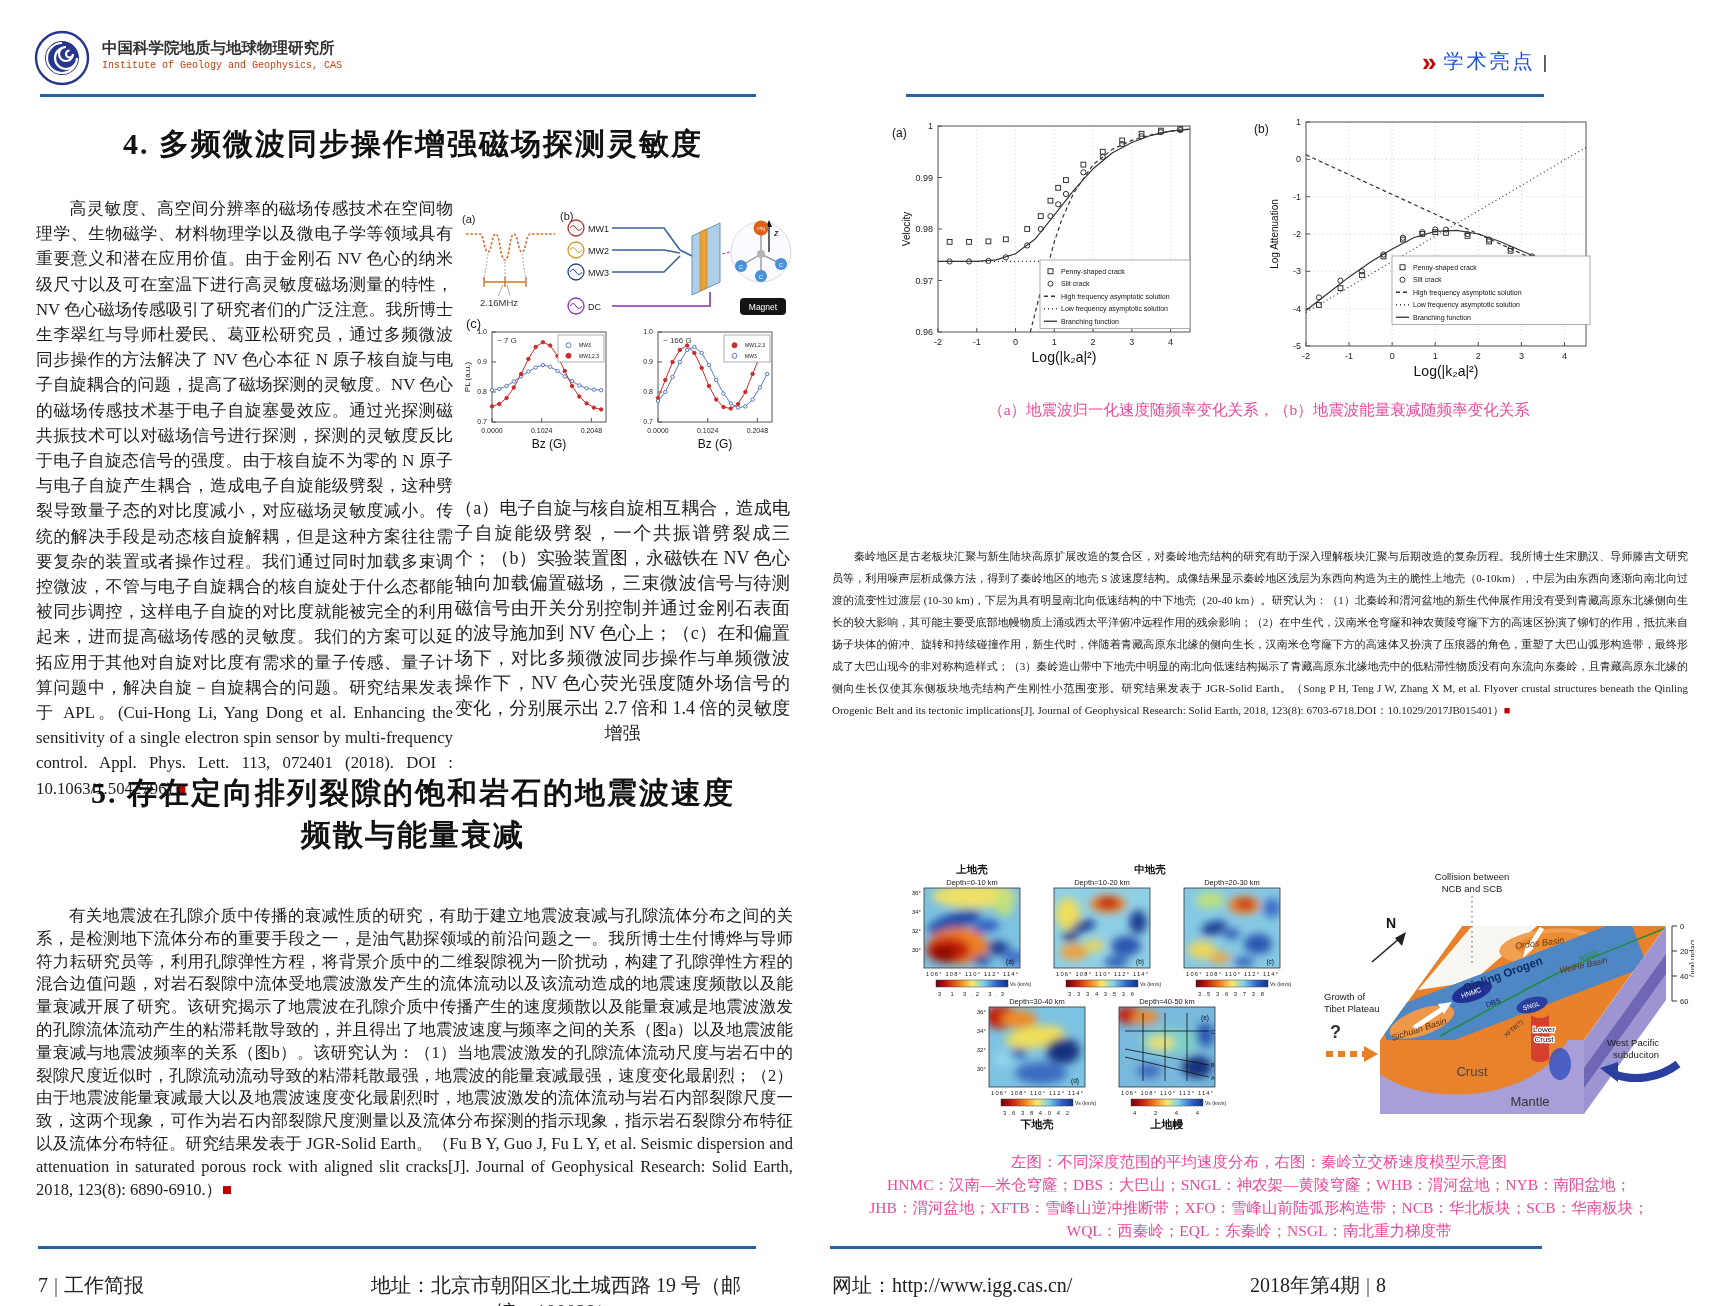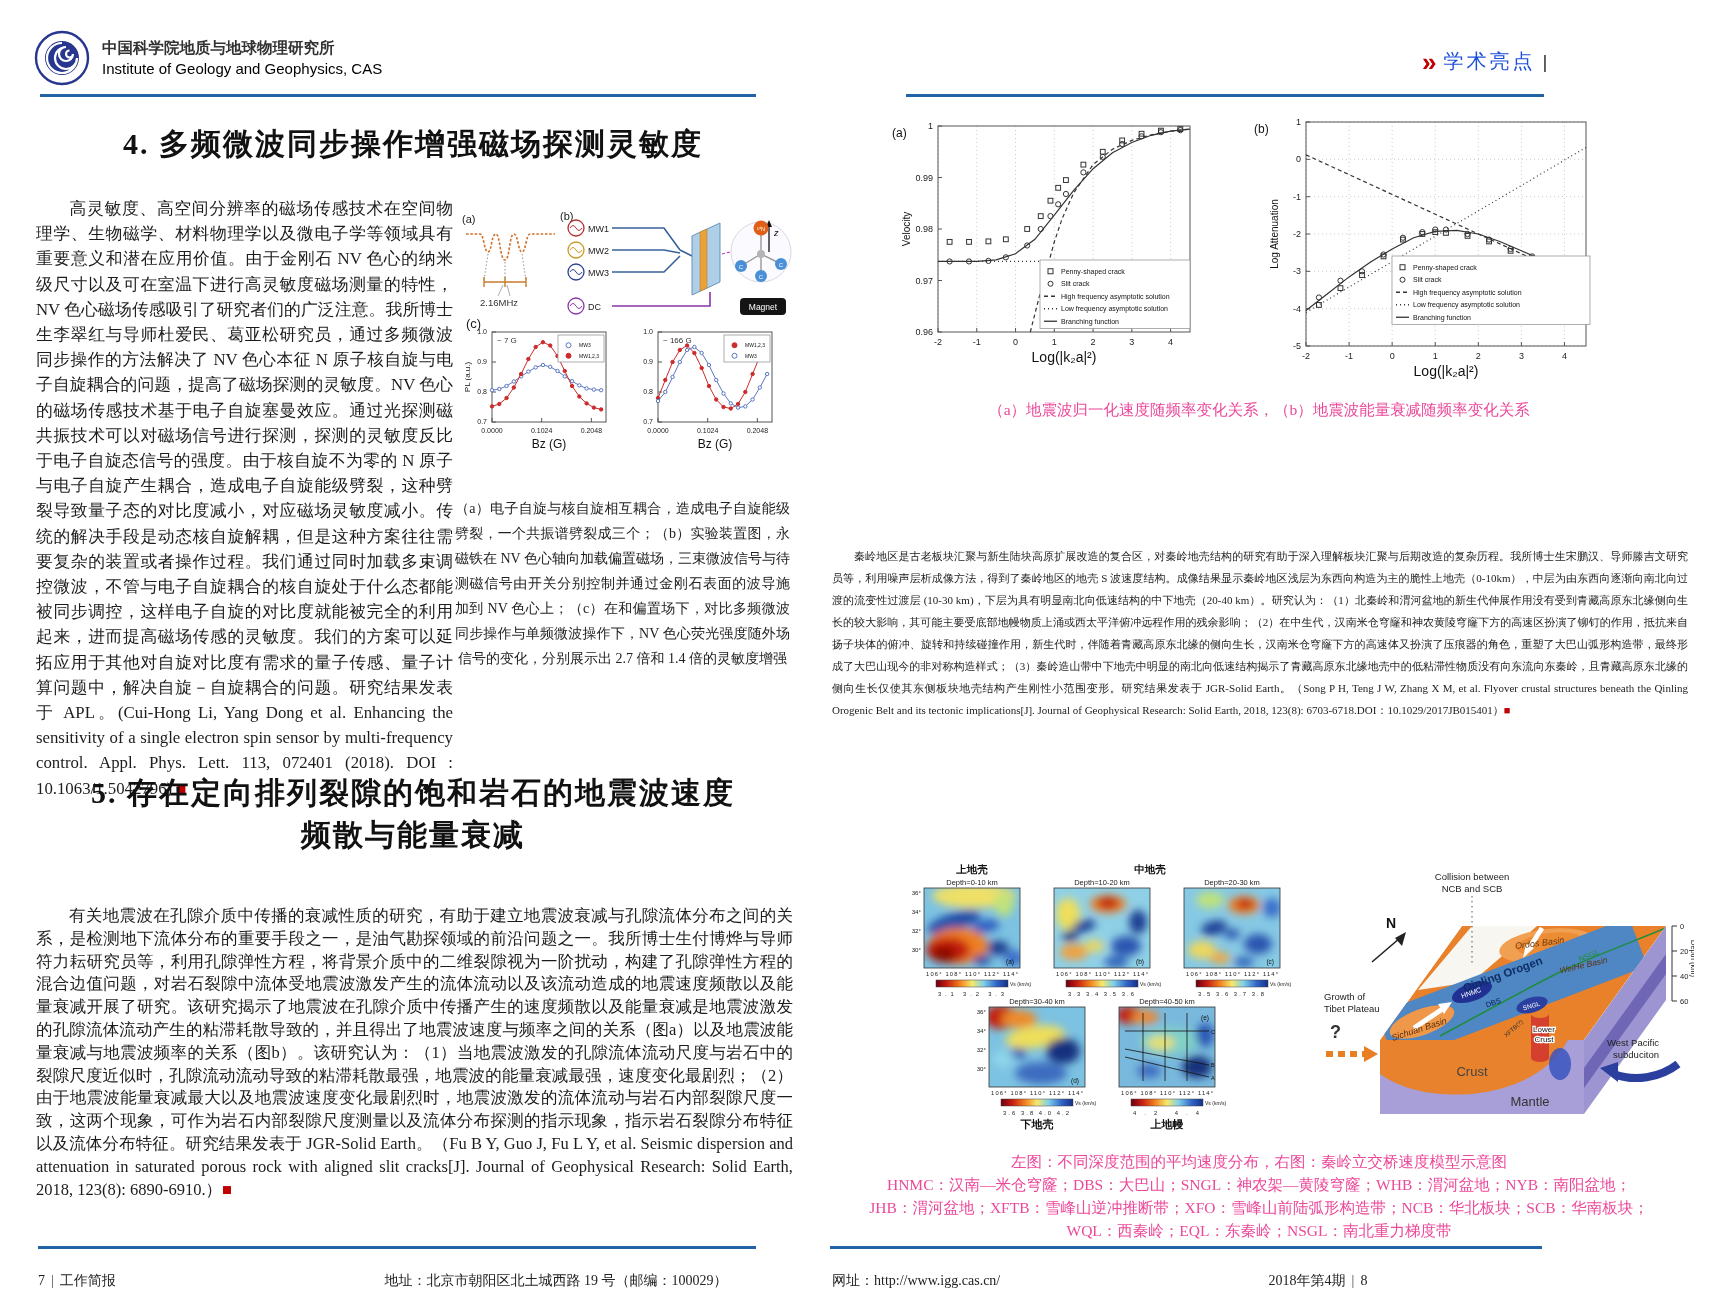--- a/index.html
+++ b/index.html
@@ -5,26 +5,26 @@
   html,body{margin:0;padding:0;background:#9a9a9a;}
   #canvas{position:relative;width:1710px;height:1306px;background:#ffffff;
           font-family:"Liberation Serif",serif;color:#1c1c1c;overflow:hidden;}
   .abs{position:absolute;}
   .rule{background:#2263a5;height:3px;}
   .sec-title{font-weight:bold;text-align:center;font-size:30px;letter-spacing:2px;color:#111;}
   .body-text{font-size:16.8px;text-align:justify;text-indent:2em;line-height:25.2px;}
   .body-text5{font-size:16.5px;text-align:justify;text-indent:2em;line-height:22.8px;}
   .body-text6{font-size:11px;text-align:justify;text-indent:2em;line-height:22px;}
   .red{color:#c00000;}
-  .cap{font-size:14px;line-height:25px;text-align:justify;text-align-last:center;color:#222;}
+  .cap{font-size:18px;line-height:25px;text-align:justify;text-align-last:center;color:#222;}
   .capline{font-size:15.5px;line-height:23px;text-align:center;color:#ec4899;}
-  .ft{font-size:14px;color:#222;}
+  .ft{font-size:20px;color:#222;}
   .ft .bar{padding:0 6px;color:#444;}
   .hdr-cn{font-size:15.5px;font-weight:bold;color:#333;font-family:"Liberation Sans",sans-serif;}
-  .hdr-en{font-size:15px;color:#000000;font-family:Liberation Sans, sans-serif;}
+  .hdr-en{font-size:10px;color:#c2410c;font-family:Liberation Mono, monospace;}
   .tagbox{display:flex;align-items:center;gap:7px;font-family:"Liberation Sans",sans-serif;}
   .tag-arrow{color:#c00000;font-size:26px;font-weight:bold;line-height:1;}
   .tag-label{font-size:20px;color:#1d4ed8;letter-spacing:3px;}
   .tag-bar{font-size:19px;color:#333;}
   svg text{font-family:"Liberation Sans",sans-serif;}
 </style>
 </head>
 <body>
 
 <div id="canvas">

